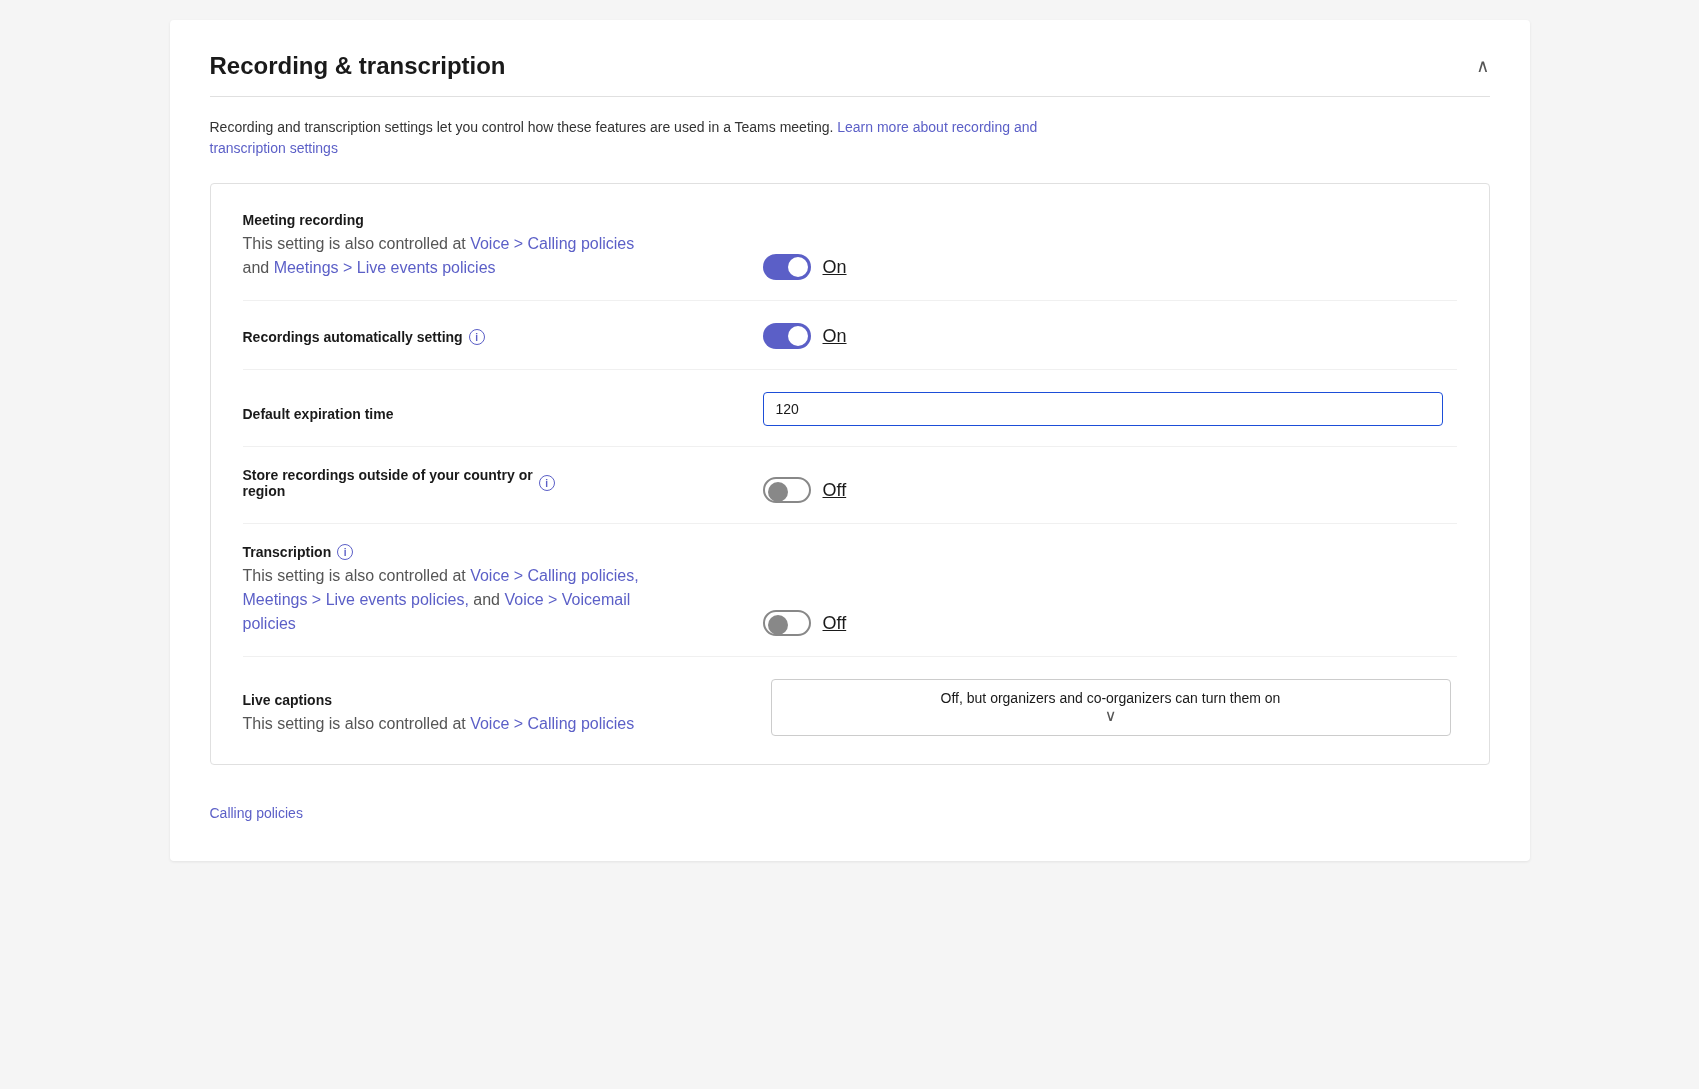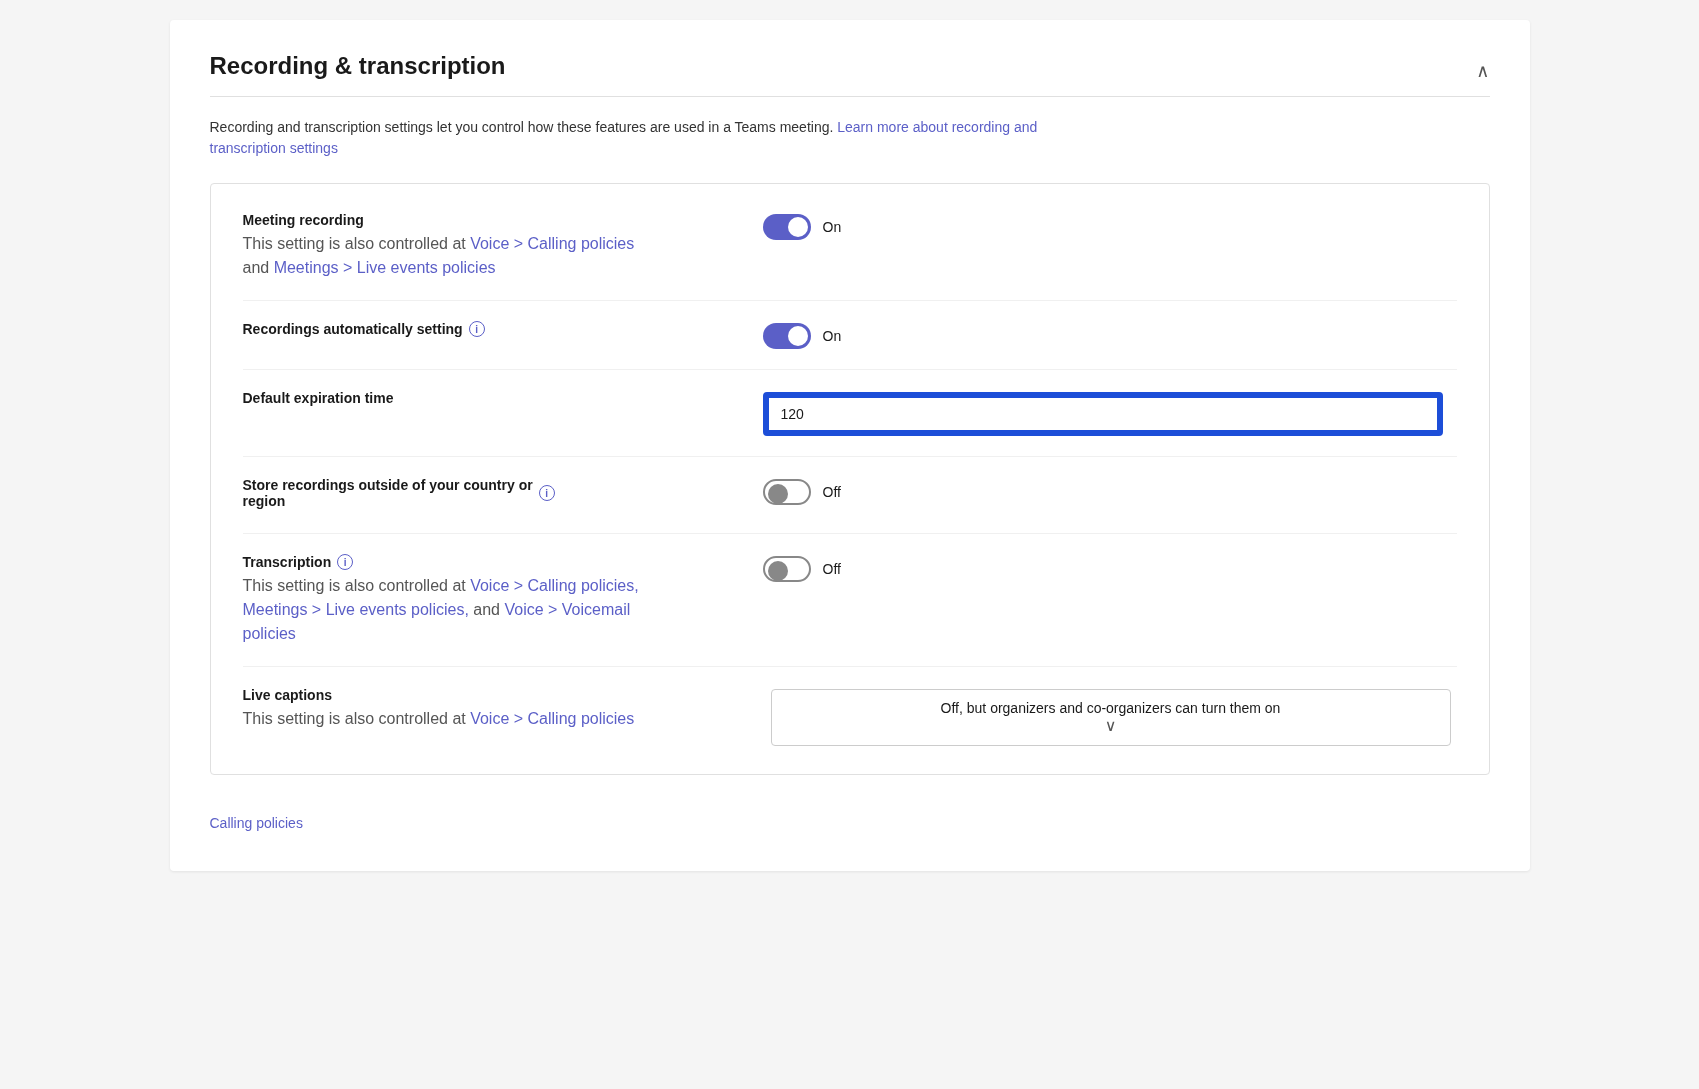--- a/index.html
+++ b/index.html
@@ -33,21 +33,21 @@
       width: 100%;
       max-width: 1360px;
       border-radius: 4px;
       padding: 32px 40px 40px 40px;
       box-shadow: 0 1px 3px rgba(0,0,0,0.08);
     }
 
     .panel-header {
       display: flex;
       justify-content: space-between;
-      align-items: flex-end;
+      align-items: center;
       margin-bottom: 8px;
       padding-bottom: 16px;
       border-bottom: 1px solid #e0e0e0;
     }
 
     .panel-title {
       font-size: 24px;
       font-weight: 600;
       color: #1a1a1a;
     }
@@ -74,21 +74,21 @@
     }
 
     .settings-box {
       border: 1px solid #e0e0e0;
       border-radius: 4px;
       padding: 28px 32px;
     }
 
     .setting-row {
       display: flex;
-      align-items: flex-start;
+      align-items: flex-end;
       justify-content: space-between;
       padding: 20px 0;
       border-bottom: 1px solid #f0f0f0;
     }
 
     .setting-row:first-child {
       padding-top: 0;
     }
 
     .setting-row:last-child {
@@ -188,27 +188,28 @@
       background: white;
       border: 2px solid #888;
     }
 
     .toggle.off .toggle-slider::before {
       left: 3px;
       background: #888;
     }
 
     .toggle-label {
-      font-size: 14px;
-      color: #1a1a1a;
+      font-size: 18px;
+      color: #1a1a1a;
+      text-decoration: underline;
     }
 
     
     .number-input {
-      border: 6px solid #1d4ed8;
+      border: 1px solid #1d4ed8;
       border-radius: 4px;
       padding: 8px 12px;
       font-size: 14px;
       color: #1a1a1a;
       width: 680px;
       outline: none;
     }
 
     
     .dropdown-select {

